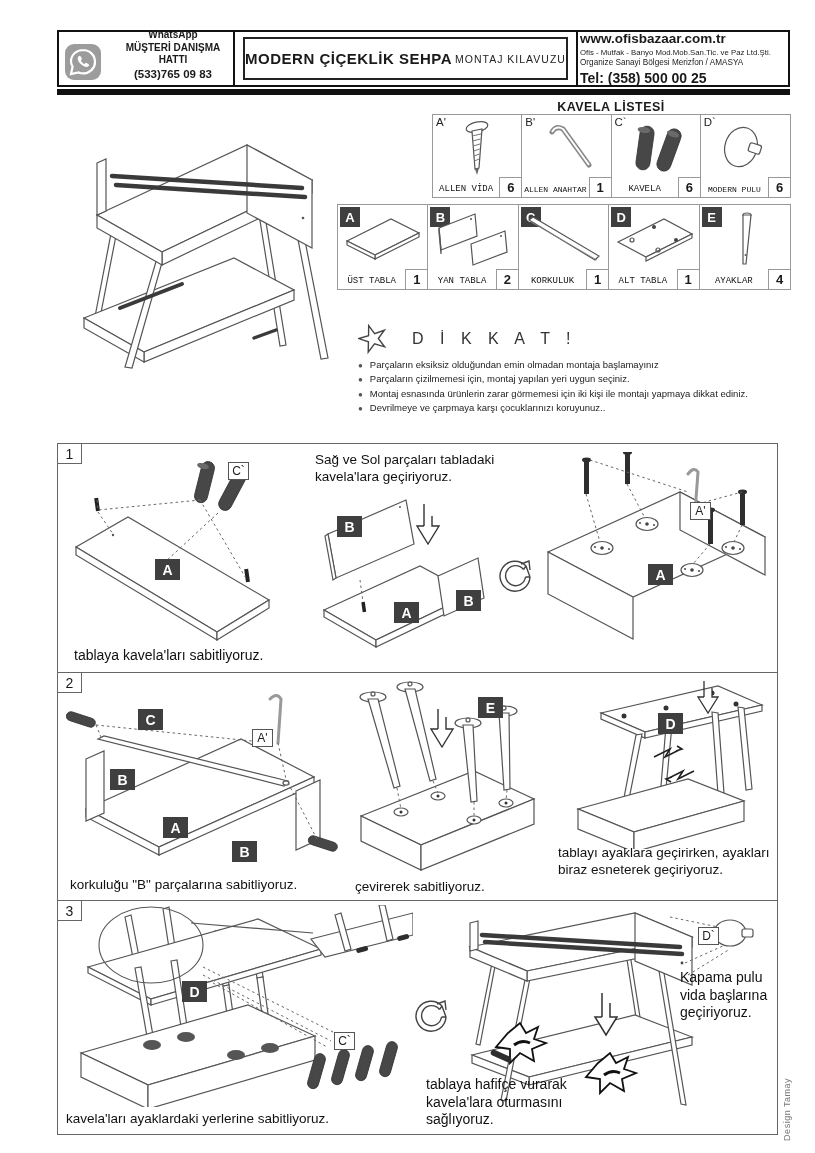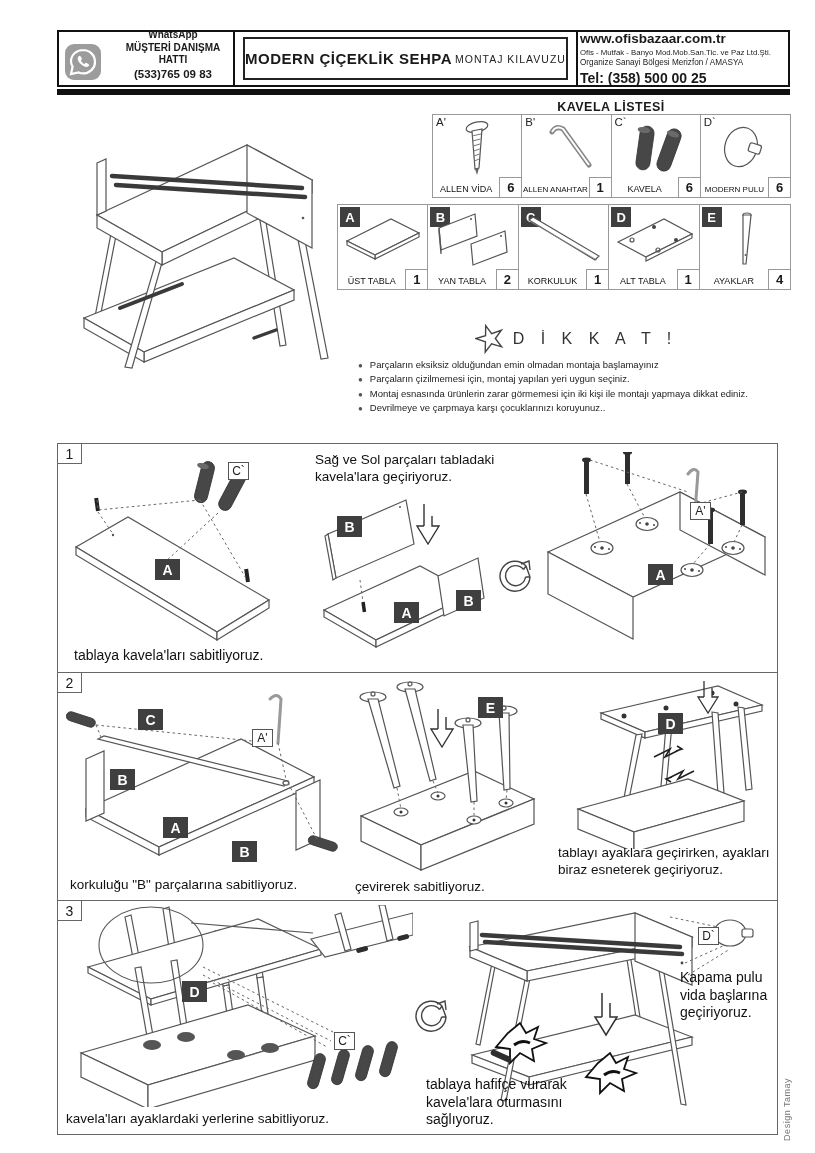--- a/index.html
+++ b/index.html
@@ -28,27 +28,27 @@
   .pl-title { position:absolute; left:432px; top:100px; width:358px; text-align:center; font-size:12.5px; font-weight:bold; letter-spacing:.5px; }
   .pl-row { position:absolute; display:grid; background:#fff; border:1.5px solid #999; }
   .pl-row1 { left:432px; top:114px; width:359px; height:84px; grid-template-columns:repeat(4,1fr); }
   .pl-row2 { left:337px; top:204px; width:454px; height:86px; grid-template-columns:repeat(5,1fr); }
   .pl-cell { position:relative; border-right:1.5px solid #999; overflow:hidden; }
   .pl-cell:last-child { border-right:none; }
   .pl-code { position:absolute; top:1px; left:3px; font-size:11.5px; color:#222; }
   .pl-badge { position:absolute; top:2px; left:2px; width:20px; height:20px; background:#3f3f3f; color:#fff; font-size:13px; font-weight:bold; display:flex; align-items:center; justify-content:center; }
   .pl-img { position:absolute; left:0; right:0; top:4px; bottom:20px; display:flex; align-items:center; justify-content:center; }
   .pl-bottom { position:absolute; left:0; right:0; bottom:0; height:20px; display:flex; align-items:stretch; }
-  .pl-name { flex:1; font-size:9px; color:#111; display:flex; align-items:flex-end; justify-content:center; padding-bottom:3px; white-space:nowrap; }
+  .pl-name { flex:1; font-size:9px; color:#111; display:flex; align-items:flex-end; justify-content:center; padding-bottom:3px; white-space:nowrap;font-family:Liberation Mono, monospace; }
   .pl-name.small { font-size:8px; }
   .pl-qty { width:22px; border-left:1.5px solid #999; border-top:1.5px solid #999; display:flex; align-items:center; justify-content:center; font-size:13px; font-weight:bold; }
 
   
   .warn { position:absolute; left:358px; top:324px; width:436px; }
-  .warn-head { display:flex; align-items:center; gap:8px; margin-bottom:4px;justify-content:center; }
+  .warn-head { display:flex; align-items:center; gap:24px; margin-bottom:4px; }
   .warn-title { font-size:16px; letter-spacing:6px; color:#333; }
   .warn ul { list-style:none; }
   .warn li { display:flex; gap:7px; font-size:9.5px; color:#222; line-height:1.5; }
   .warn li .dot { color:#555; font-size:8px; margin-top:2px; }
 
   
   .steps { position:absolute; left:57px; top:443px; width:721px; height:692px; border:1.5px solid #666; background:#fff; }
   .step { position:relative; width:100%; }
   .step1 { height:229px; border-bottom:1.5px solid #666; }
   .step2 { height:228px; border-bottom:1.5px solid #666; }

